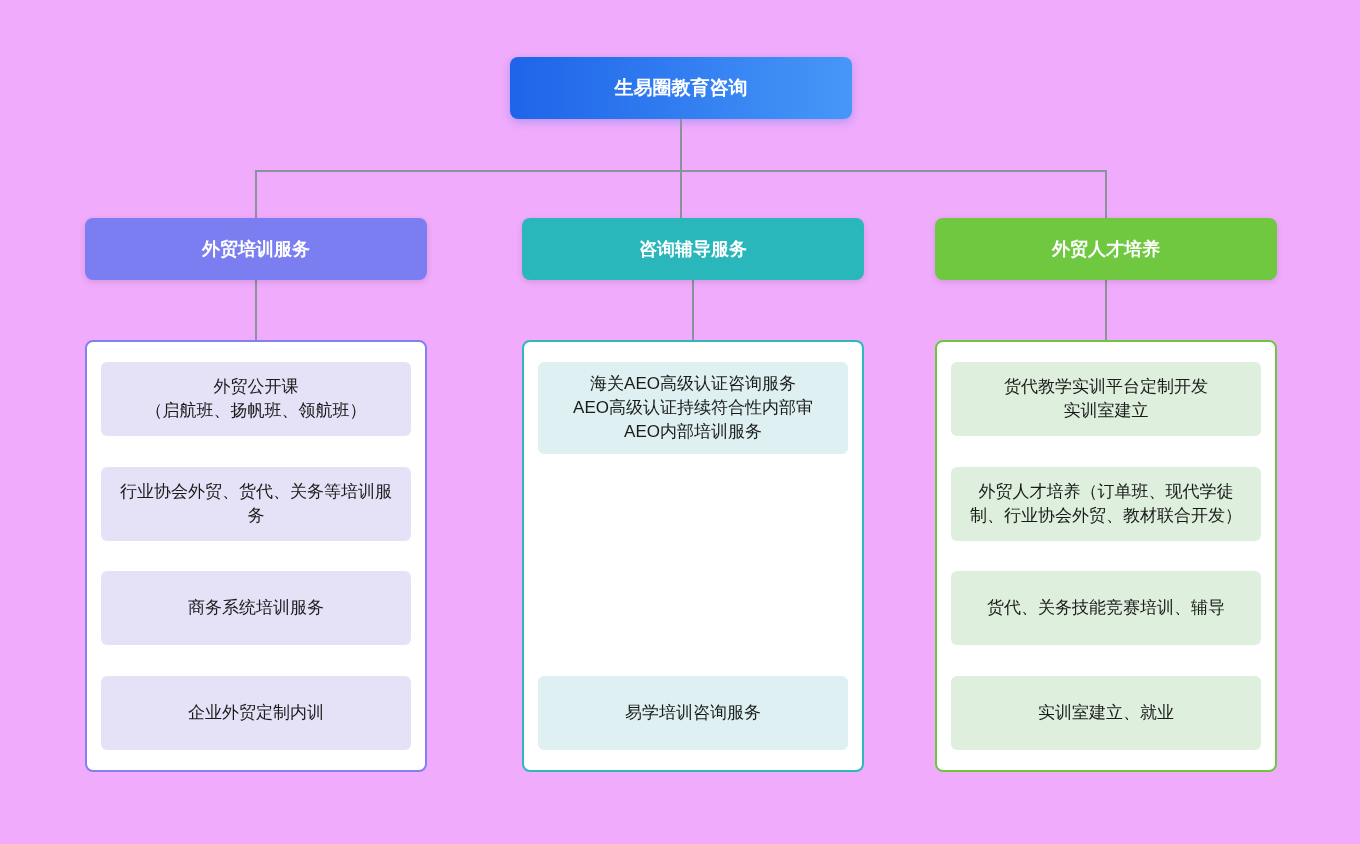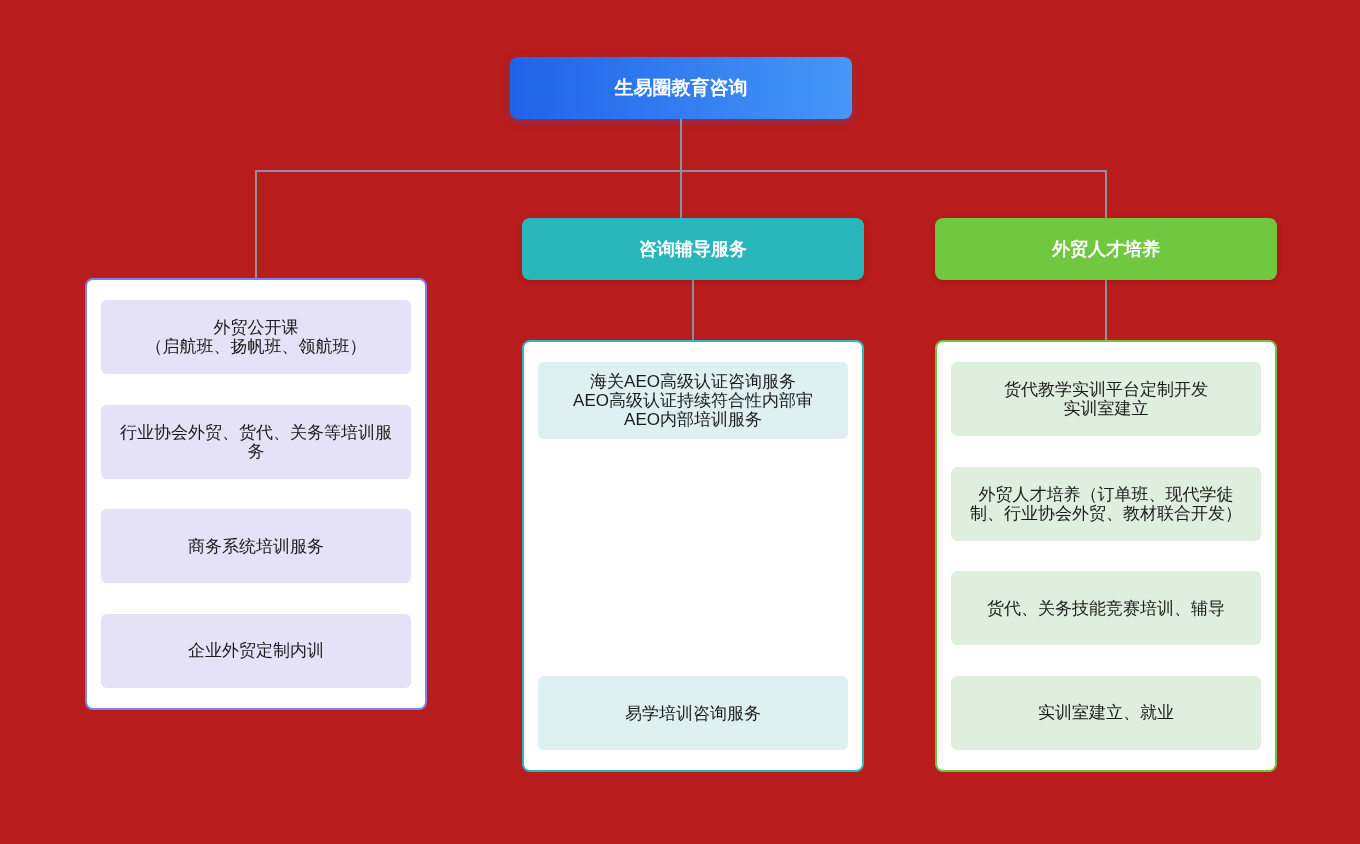--- a/index.html
+++ b/index.html
@@ -1,17 +1,17 @@
 <!DOCTYPE html>
 <html><head>
 <meta charset="utf-8">
 <style>
   html,body{margin:0;padding:0;background:#ffffff;}
   .canvas{
-    position:relative;width:1360px;height:844px;background:#b91c1c;
+    position:relative;width:1360px;height:844px;background:#f0abfc;
     font-family:"Liberation Sans","DejaVu Sans",sans-serif;overflow:hidden;
   }
   .node{
     position:absolute;display:flex;align-items:center;justify-content:center;
     border-radius:8px;color:#ffffff;font-weight:bold;text-align:center;
   }
   .root-node{
     left:510px;top:57px;width:342px;height:62px;font-size:19px;
     box-shadow:0 3px 8px rgba(30,100,233,0.28);
   }
@@ -32,40 +32,43 @@
   .group{
     box-sizing:border-box;width:100%;height:432px;background:#ffffff;
     border:2px solid var(--brd);border-radius:8px;
     padding:20px 14px;display:flex;flex-direction:column;
     justify-content:space-between;
   }
   .item{
     box-sizing:border-box;min-height:74px;border-radius:6px;
     display:flex;align-items:center;justify-content:center;
     padding:10px 12px;background:var(--itm);
-    color:#1a1a1a;font-size:17px;line-height:19px;text-align:center;
+    color:#1a1a1a;font-size:17px;line-height:24px;text-align:center;
     white-space:pre-line;
   }
 </style>
 </head>
 <body>
 
 <div class="canvas">
 
   <div class="node root-node" style="background: linear-gradient(90deg, rgb(30, 100, 233), rgb(70, 151, 248));">
     <span>生易圈教育咨询</span>
   </div>
 
   <div class="line v-root" style="background: rgb(139, 146, 153);"></div>
   <div class="line h-main" style="background: rgb(139, 146, 153);"></div>
   <div class="line v-drop l" style="background: rgb(139, 146, 153);"></div>
   <div class="line v-drop m" style="background: rgb(139, 146, 153);"></div>
   <div class="line v-drop r" style="background: rgb(139, 146, 153);"></div>
 
   <div class="branch l" style="--hdr: #7b7ef0; --brd: #7f81f0; --itm: #e5e2f8;">
+    <div class="branch-header">
+      <span>外贸培训服务</span>
+    </div>
     <div class="stem" style="background: rgb(139, 146, 153);"></div>
     <div class="group">
       <div class="item">外贸公开课
 （启航班、扬帆班、领航班）</div>
       <div class="item">行业协会外贸、货代、关务等培训服务</div>
       <div class="item">商务系统培训服务</div>
       <div class="item">企业外贸定制内训</div>
     </div>
   </div>
 

